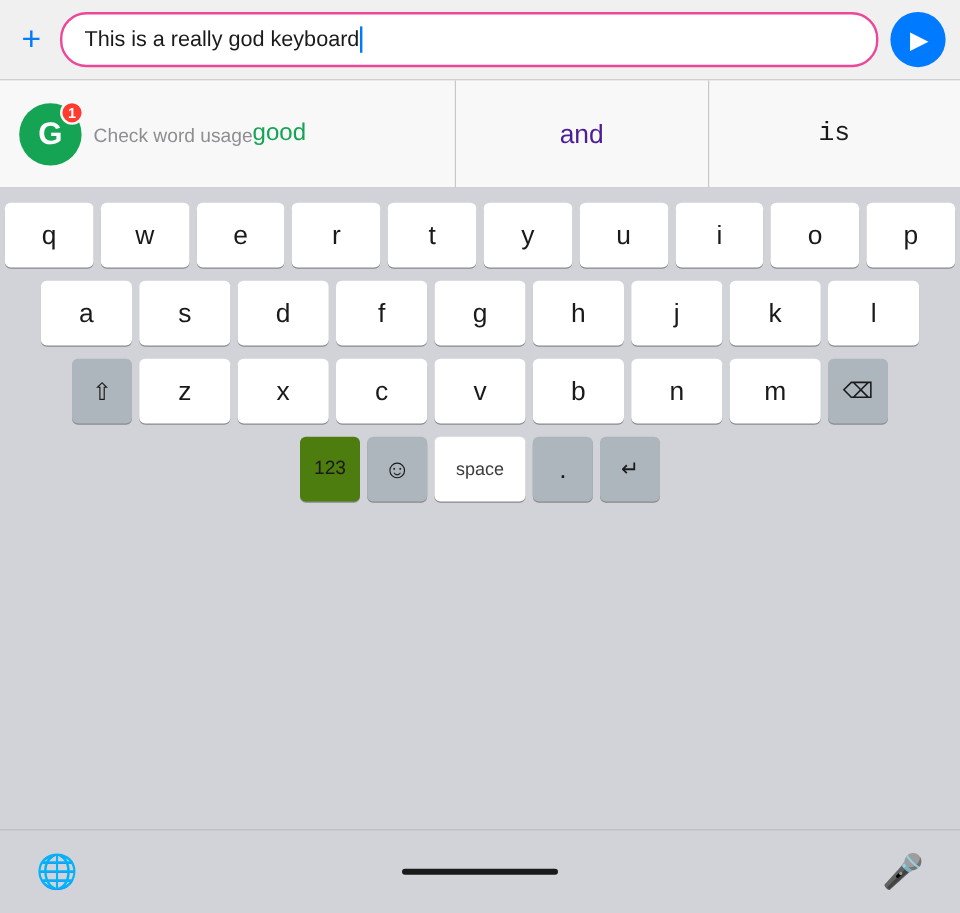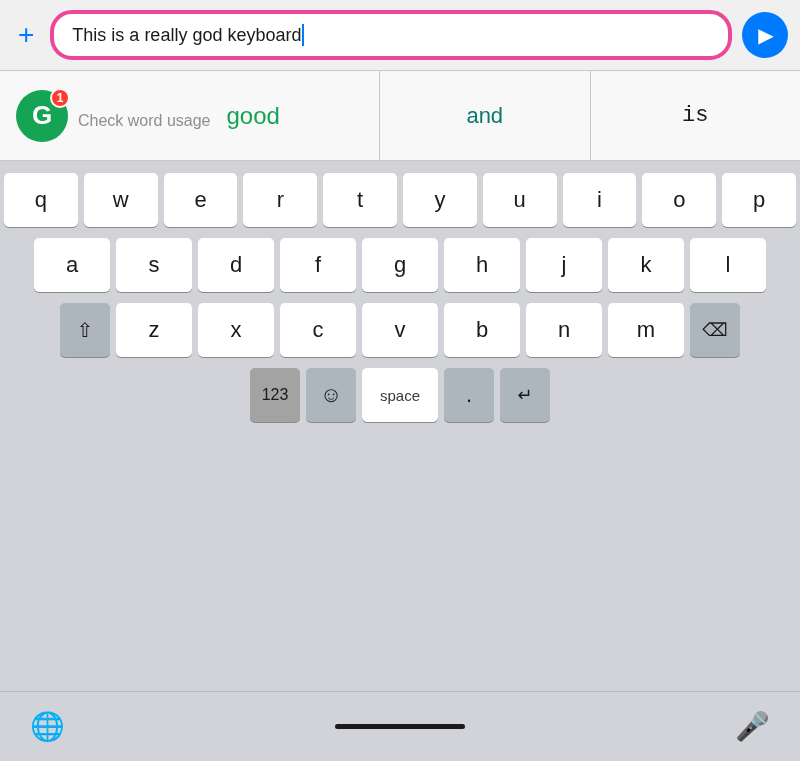--- a/index.html
+++ b/index.html
@@ -29,27 +29,27 @@
       color: #007aff;
       font-weight: 300;
       cursor: pointer;
       line-height: 1;
       padding: 2px 6px;
     }
 
     .text-input-field {
       flex: 1;
       background: white;
-      border: 4px solid #ec4899;
+      border: 2px solid #ec4899;
       border-radius: 22px;
       padding: 10px 18px;
       font-size: 18px;
       color: #1a1a1a;
       display: flex;
-      align-items: center;
+      align-items: flex-start;
       position: relative;
     }
 
     .cursor {
       display: inline-block;
       width: 2px;
       height: 22px;
       background: #007aff;
       margin-left: 1px;
       vertical-align: middle;
@@ -144,33 +144,32 @@
       gap: 0;
       align-items: flex-end;
     }
 
     .suggestion-label {
       font-size: 16px;
       color: #8e8e93;
     }
 
     .suggestion-value {
-      font-size: 24px;
+      font-size: 20px;
       color: #15a454;
       font-weight: 500;
-      margin-left: 16px;
     }
 
     .suggestion-word {
       flex: 1;
       display: flex;
       align-items: center;
       justify-content: center;
       font-size: 22px;
-      color: #0f766e;
+      color: #4c1d95;
       border-right: 1px solid #c8c8c8;
       cursor: pointer;
     }
 
     .suggestion-word2 {
       flex: 1;
       display: flex;
       align-items: center;
       justify-content: center;
       font-size: 22px;
@@ -225,21 +224,21 @@
     }
 
     .key-delete {
       background: #adb5bd;
       max-width: 50px;
       flex: 0 0 50px;
       font-size: 18px;
     }
 
     .key-123 {
-      background: #a3a3a3;
+      background: #4d7c0f;
       font-size: 16px;
       max-width: 50px;
       flex: 0 0 50px;
     }
 
     .key-emoji {
       background: #adb5bd;
       font-size: 22px;
       max-width: 50px;
       flex: 0 0 50px;

